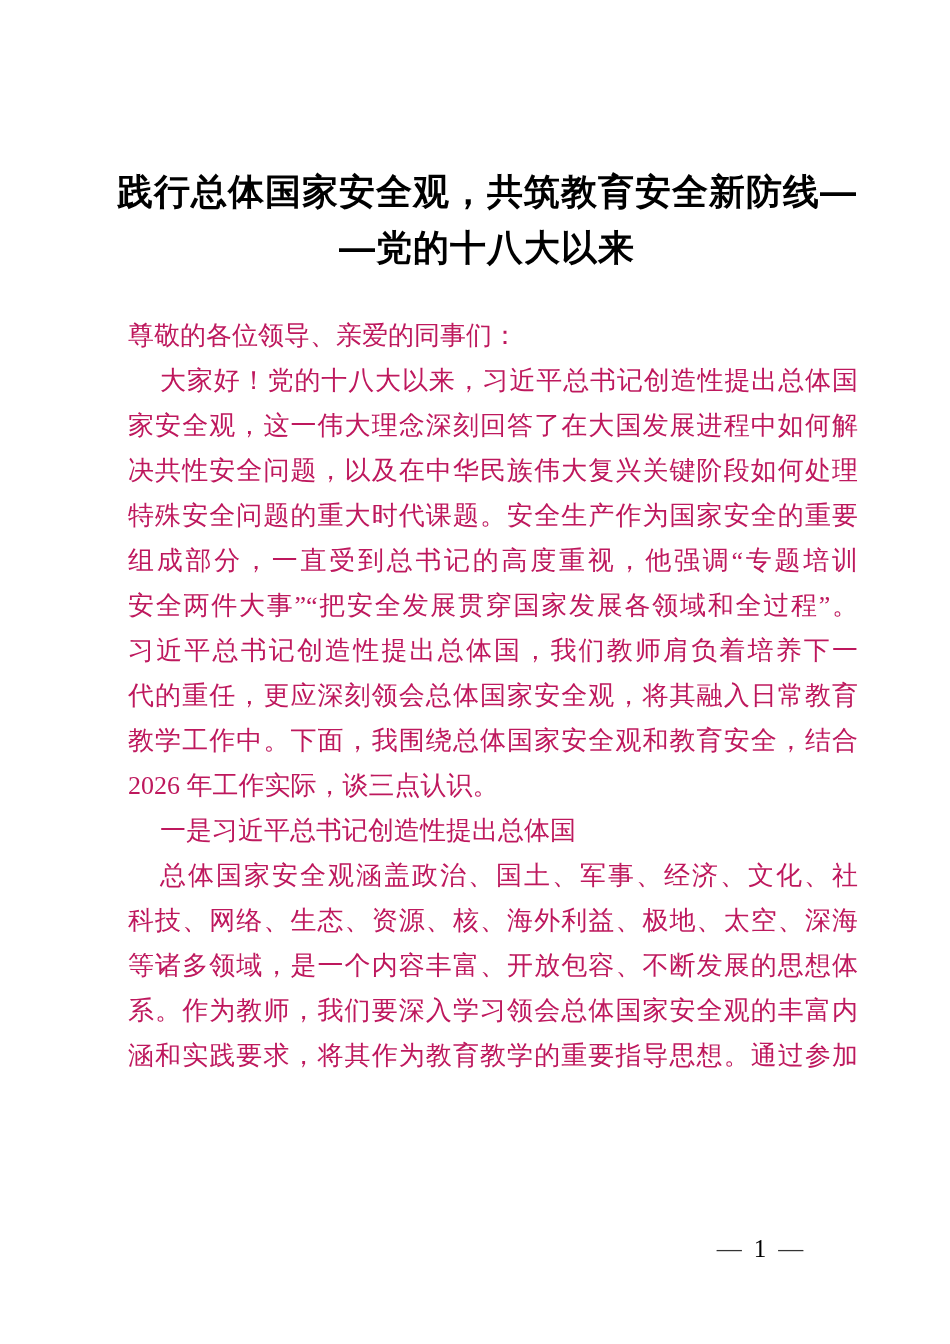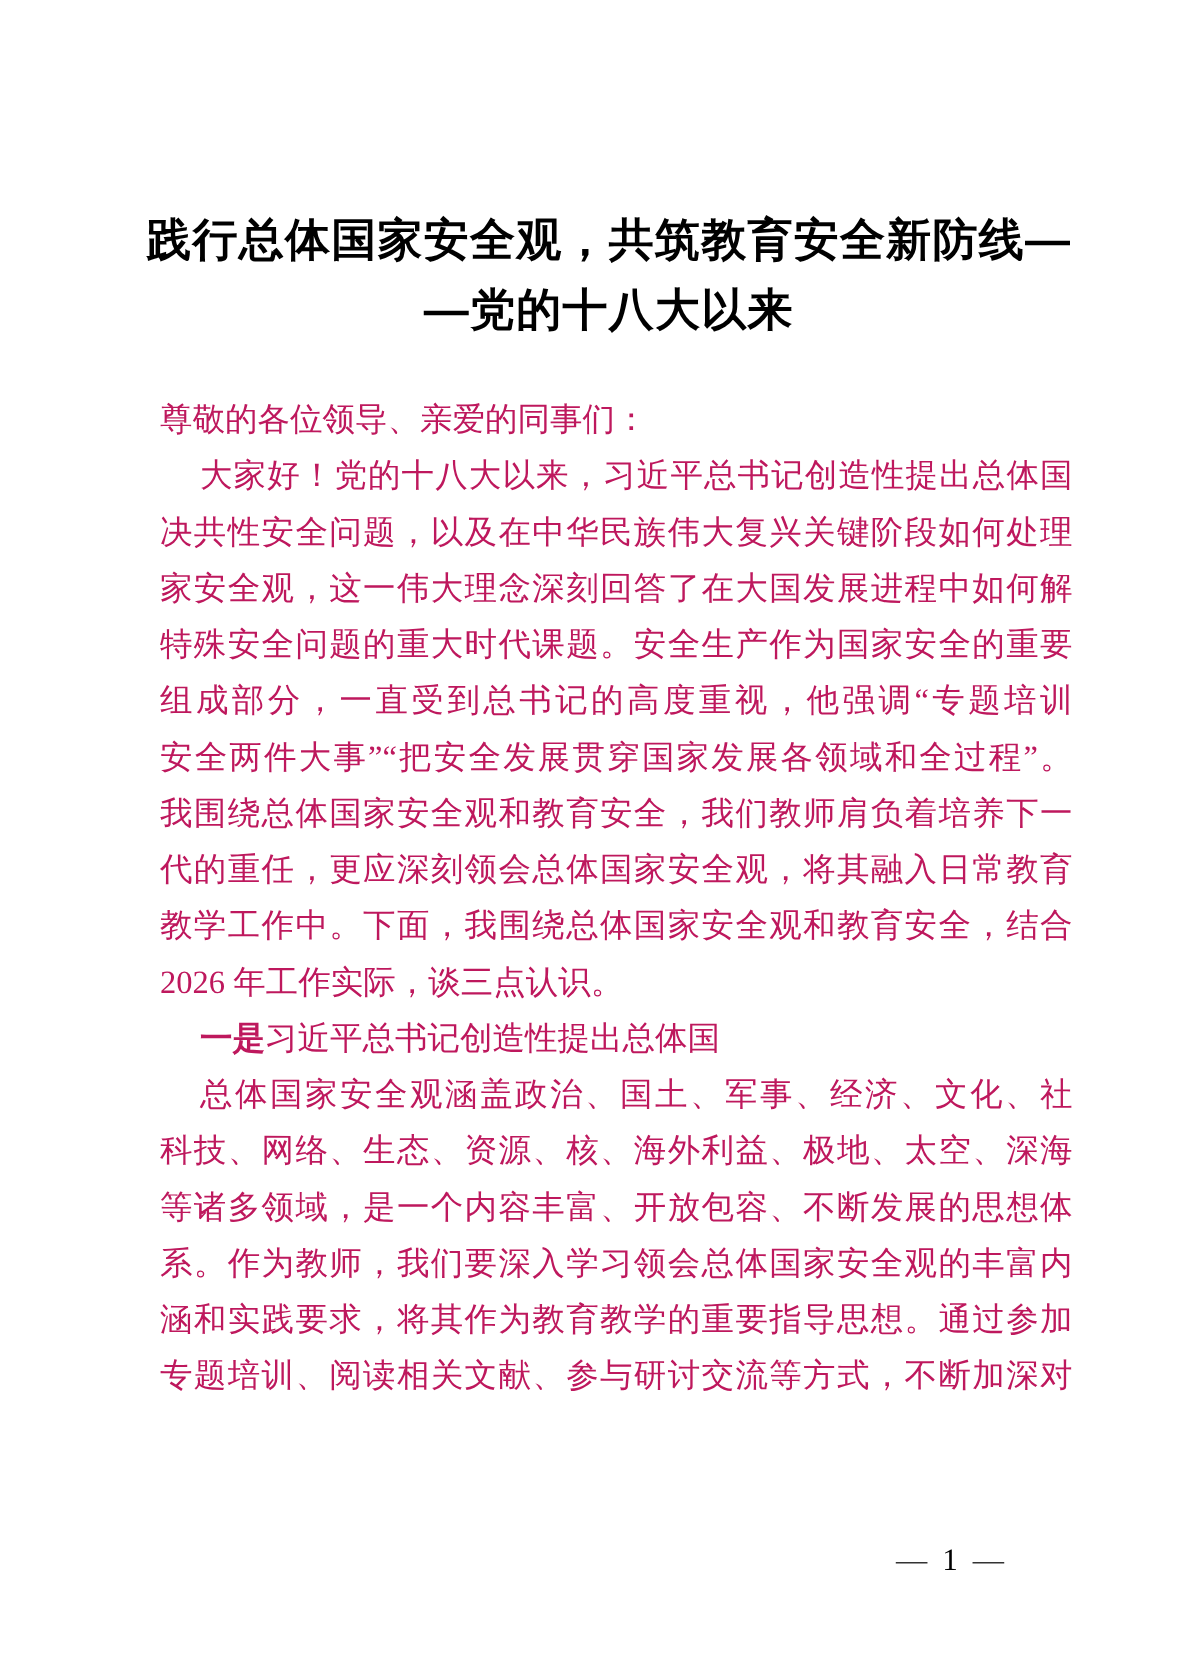--- a/index.html
+++ b/index.html
@@ -55,21 +55,21 @@
   }
   .line.indent {
     padding-left: 32px;
   }
   .line.h1 {
     font-family: "Liberation Sans", "DejaVu Sans", sans-serif;
     font-weight: bold;
   }
   .h2-prefix {
     font-family: "Liberation Sans", "DejaVu Sans", sans-serif;
-    font-weight: bold;
+    font-weight: normal;
   }
   .page-num {
     position: absolute;
     top: 1234px;
     left: 660px;
     width: 200px;
     text-align: center;
     font-family: "Liberation Serif", "DejaVu Serif", serif;
     font-size: 25px;
     line-height: 30px;
@@ -91,35 +91,34 @@
 <div class="page">
 
   <div class="title-block">
     <div>践行总体国家安全观，共筑教育安全新防线—</div>
     <div>—党的十八大以来</div>
   </div>
 
   <div class="body-block">
       <div class="line">尊敬的各位领导、亲爱的同事们：</div>
       <div class="line indent j">大家好！党的十八大以来，习近平总书记创造性提出总体国</div>
+      <div class="line j">家安全观，这一伟大理念深刻回答了在大国发展进程中如何解</div>
       <div class="line j">决共性安全问题，以及在中华民族伟大复兴关键阶段如何处理</div>
-      <div class="line j">家安全观，这一伟大理念深刻回答了在大国发展进程中如何解</div>
       <div class="line j">特殊安全问题的重大时代课题。安全生产作为国家安全的重要</div>
       <div class="line j">组成部分，一直受到总书记的高度重视，他强调“专题培训</div>
       <div class="line j">安全两件大事”“把安全发展贯穿国家发展各领域和全过程”。</div>
-      <div class="line j">我围绕总体国家安全观和教育安全，我们教师肩负着培养下一</div>
+      <div class="line j">习近平总书记创造性提出总体国，我们教师肩负着培养下一</div>
       <div class="line j">代的重任，更应深刻领会总体国家安全观，将其融入日常教育</div>
       <div class="line j">教学工作中。下面，我围绕总体国家安全观和教育安全，结合</div>
       <div class="line">2026 年工作实际，谈三点认识。</div>
       <div class="line indent h2"><span class="h2-prefix">一是</span><span>习近平总书记创造性提出总体国</span></div>
       <div class="line indent j">总体国家安全观涵盖政治、国土、军事、经济、文化、社会、</div>
       <div class="line j">科技、网络、生态、资源、核、海外利益、极地、太空、深海</div>
       <div class="line j">等诸多领域，是一个内容丰富、开放包容、不断发展的思想体</div>
       <div class="line j">系。作为教师，我们要深入学习领会总体国家安全观的丰富内</div>
       <div class="line j">涵和实践要求，将其作为教育教学的重要指导思想。通过参加</div>
-      <div class="line j">专题培训、阅读相关文献、参与研讨交流等方式，不断加深对</div>
     </div>
 
   <div class="page-num">
     <span class="dash">—</span><span class="num">1</span><span class="dash">—</span>
   </div>
 
 </div>
 
 </body></html>

